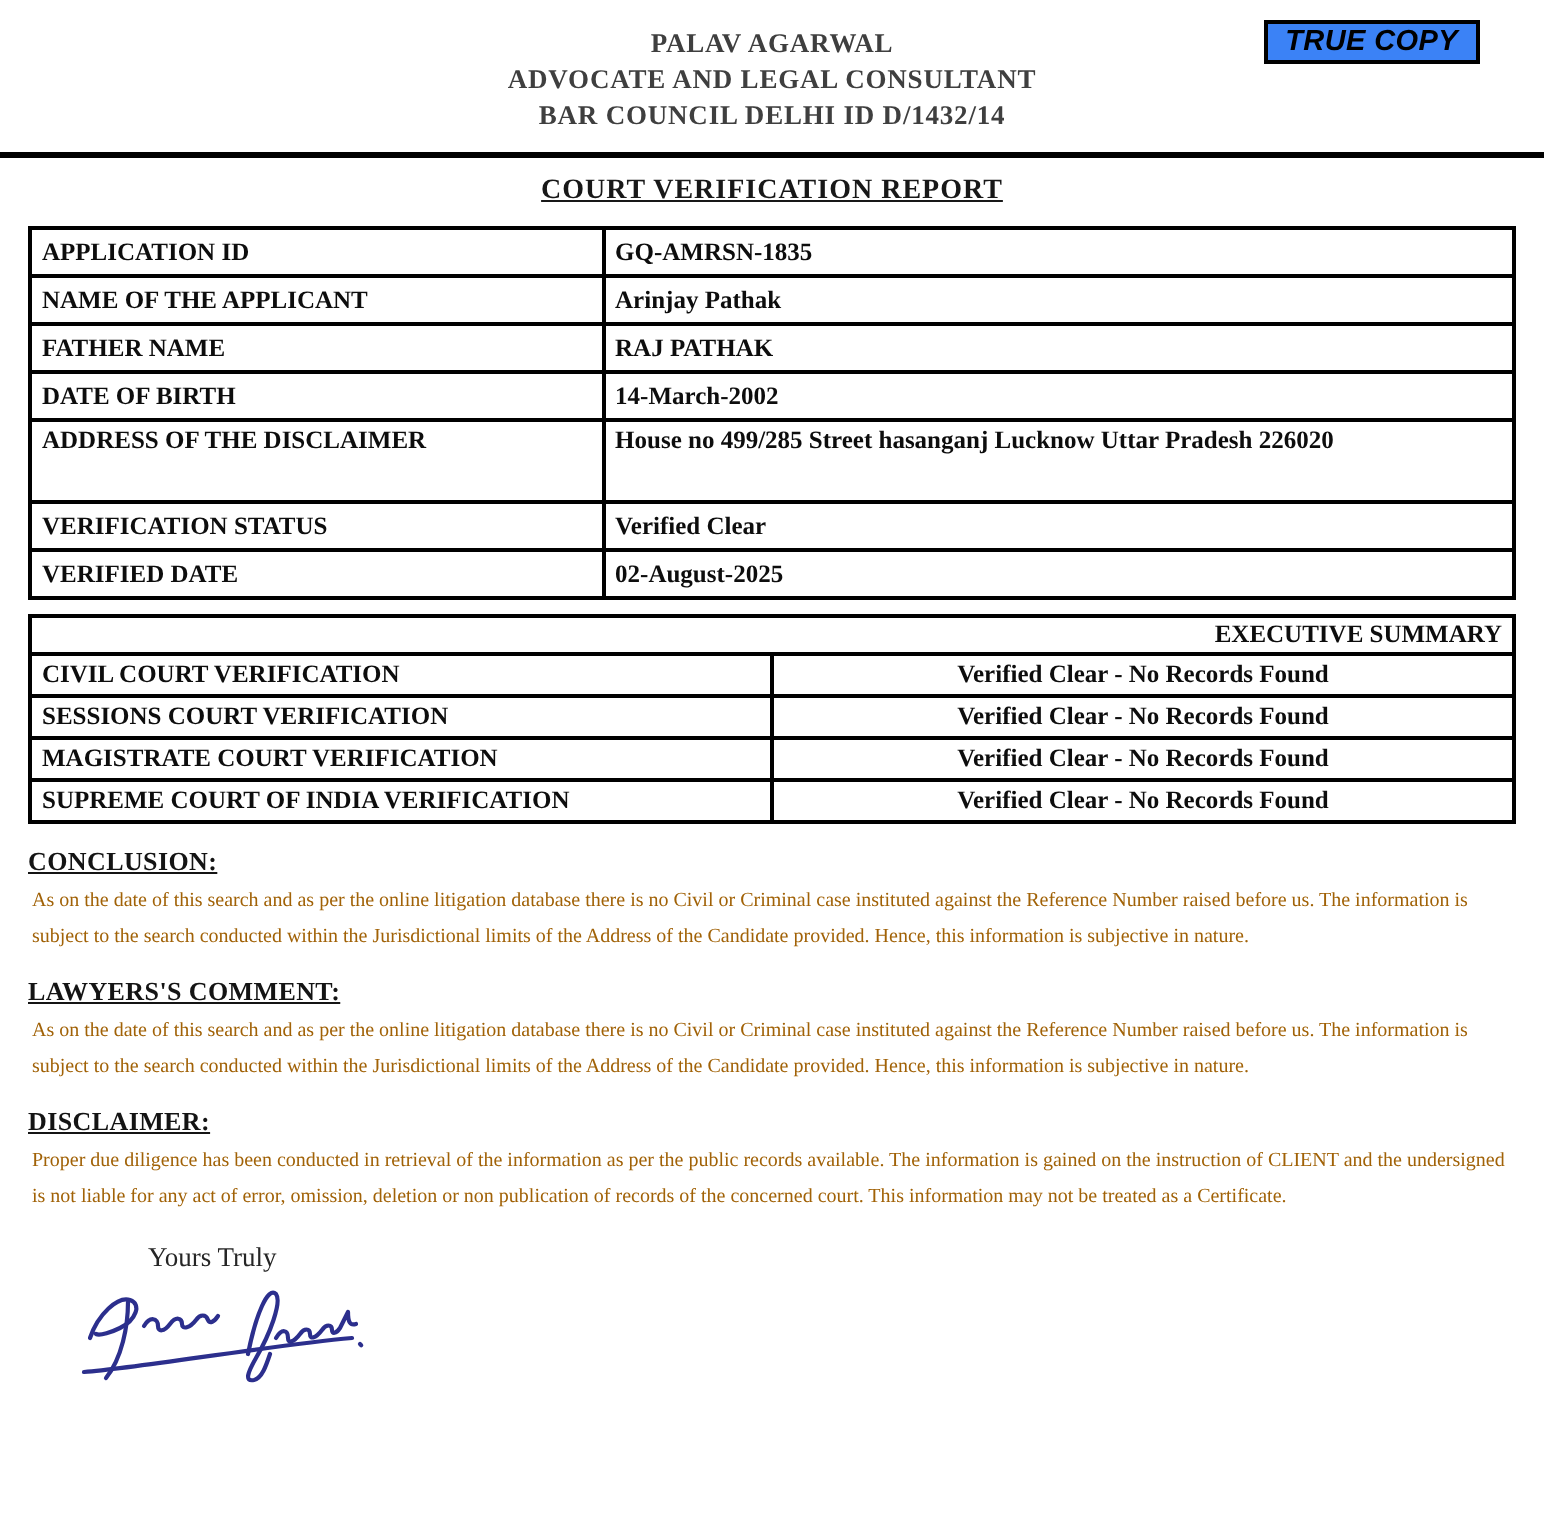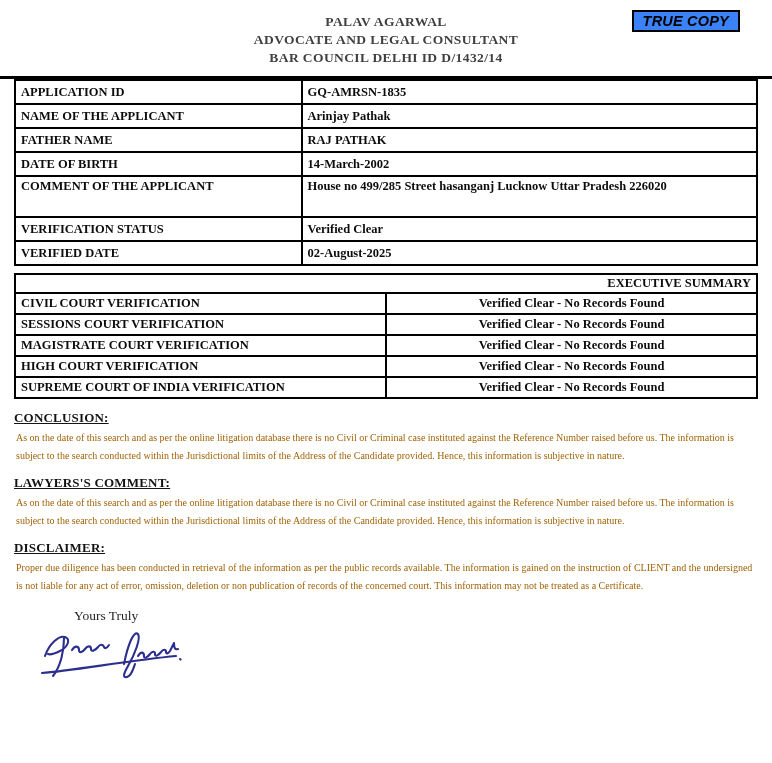--- a/index.html
+++ b/index.html
@@ -46,41 +46,42 @@
 <div class="letterhead">
   <div class="lh-line">PALAV AGARWAL</div>
   <div class="lh-line">ADVOCATE AND LEGAL CONSULTANT</div>
   <div class="lh-line">BAR COUNCIL DELHI ID D/1432/14</div>
 </div>
 
 <div class="rule"></div>
 
 <div class="content">
 
+  <div class="report-title">COURT VERIFICATION REPORT</div>
 
   <table class="details">
     <tbody>
       <tr>
         <td class="label-col">APPLICATION ID</td>
         <td>GQ-AMRSN-1835</td>
       </tr>
       <tr>
         <td class="label-col">NAME OF THE APPLICANT</td>
         <td>Arinjay Pathak</td>
       </tr>
       <tr>
         <td class="label-col">FATHER NAME</td>
         <td>RAJ PATHAK</td>
       </tr>
       <tr>
         <td class="label-col">DATE OF BIRTH</td>
         <td>14-March-2002</td>
       </tr>
       <tr class="tall">
-        <td class="label-col">COMMENT OF THE APPLICANT</td>
+        <td class="label-col">ADDRESS OF THE DISCLAIMER</td>
         <td>House no 499/285 Street hasanganj Lucknow Uttar Pradesh 226020</td>
       </tr>
       <tr>
         <td class="label-col">VERIFICATION STATUS</td>
         <td>Verified Clear</td>
       </tr>
       <tr>
         <td class="label-col">VERIFIED DATE</td>
         <td>02-August-2025</td>
       </tr>
@@ -95,24 +96,20 @@
       <tr>
         <td class="label-col">CIVIL COURT VERIFICATION</td>
         <td class="value-cell">Verified Clear - No Records Found</td>
       </tr>
       <tr>
         <td class="label-col">SESSIONS COURT VERIFICATION</td>
         <td class="value-cell">Verified Clear - No Records Found</td>
       </tr>
       <tr>
         <td class="label-col">MAGISTRATE COURT VERIFICATION</td>
-        <td class="value-cell">Verified Clear - No Records Found</td>
-      </tr>
-      <tr>
-        <td class="label-col">HIGH COURT VERIFICATION</td>
         <td class="value-cell">Verified Clear - No Records Found</td>
       </tr>
       <tr>
         <td class="label-col">SUPREME COURT OF INDIA VERIFICATION</td>
         <td class="value-cell">Verified Clear - No Records Found</td>
       </tr>
     </tbody>
   </table>
 
   <div class="section-heading">CONCLUSION:</div>

